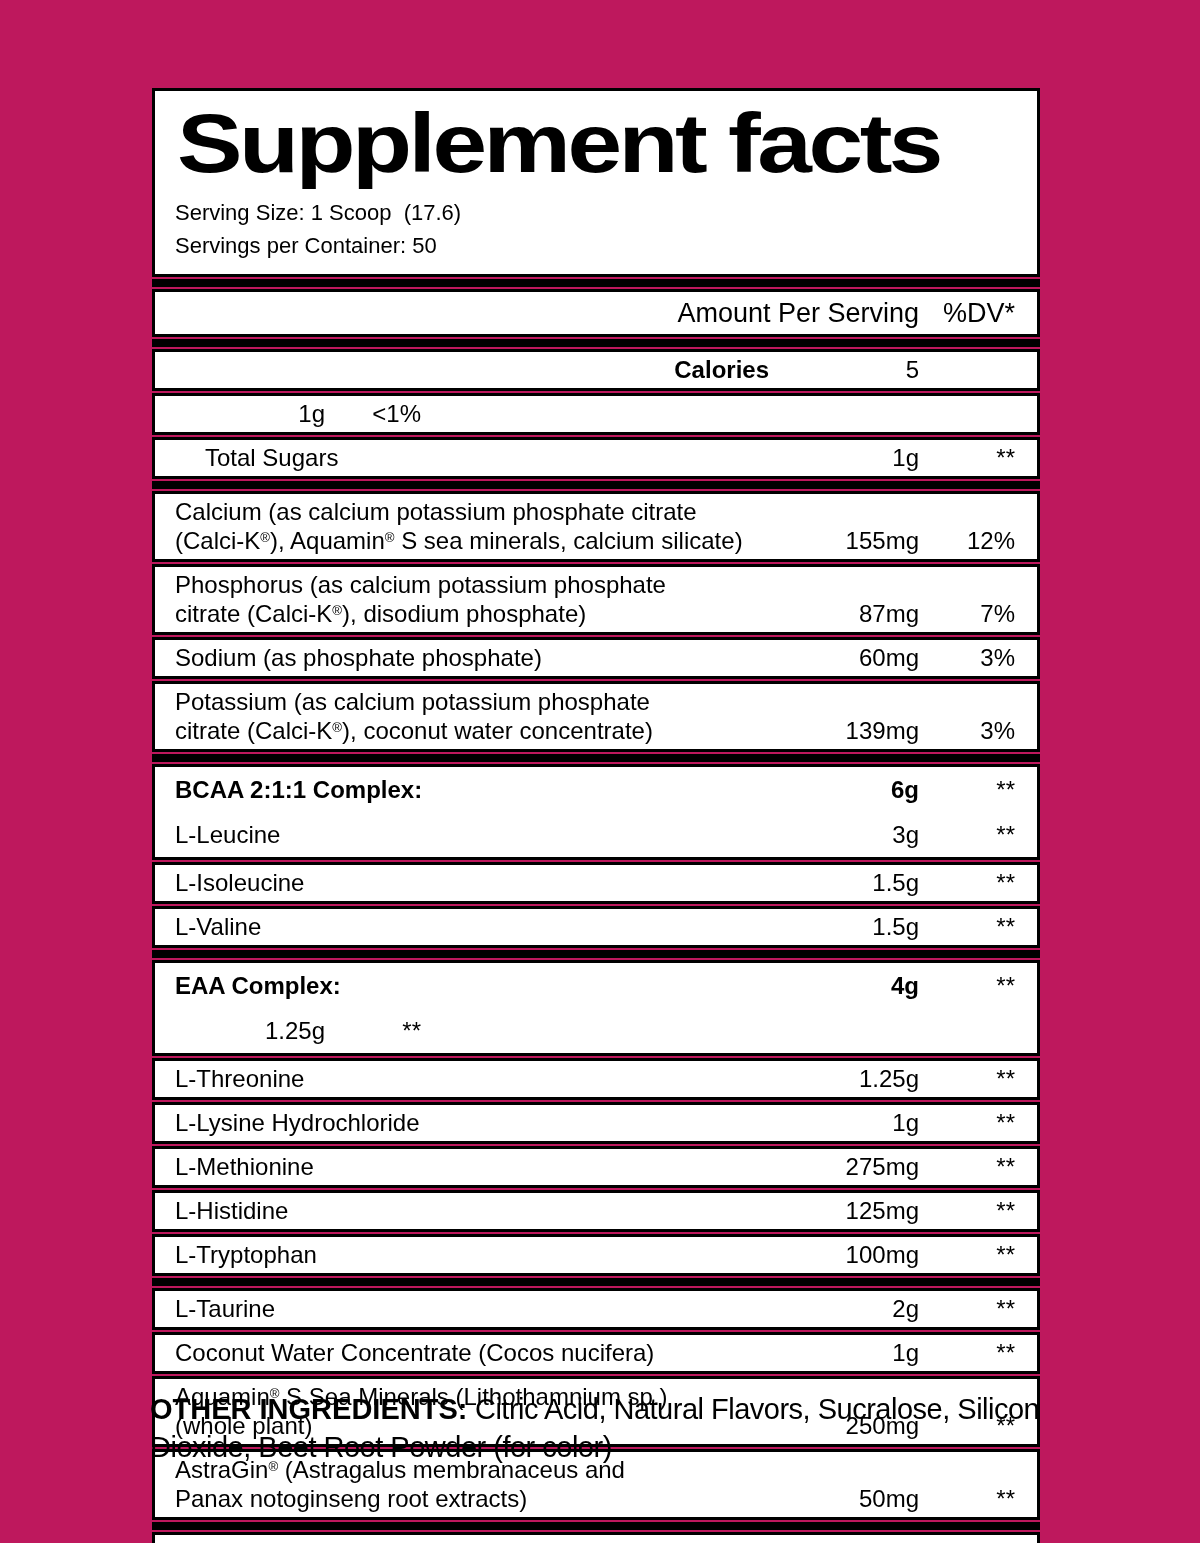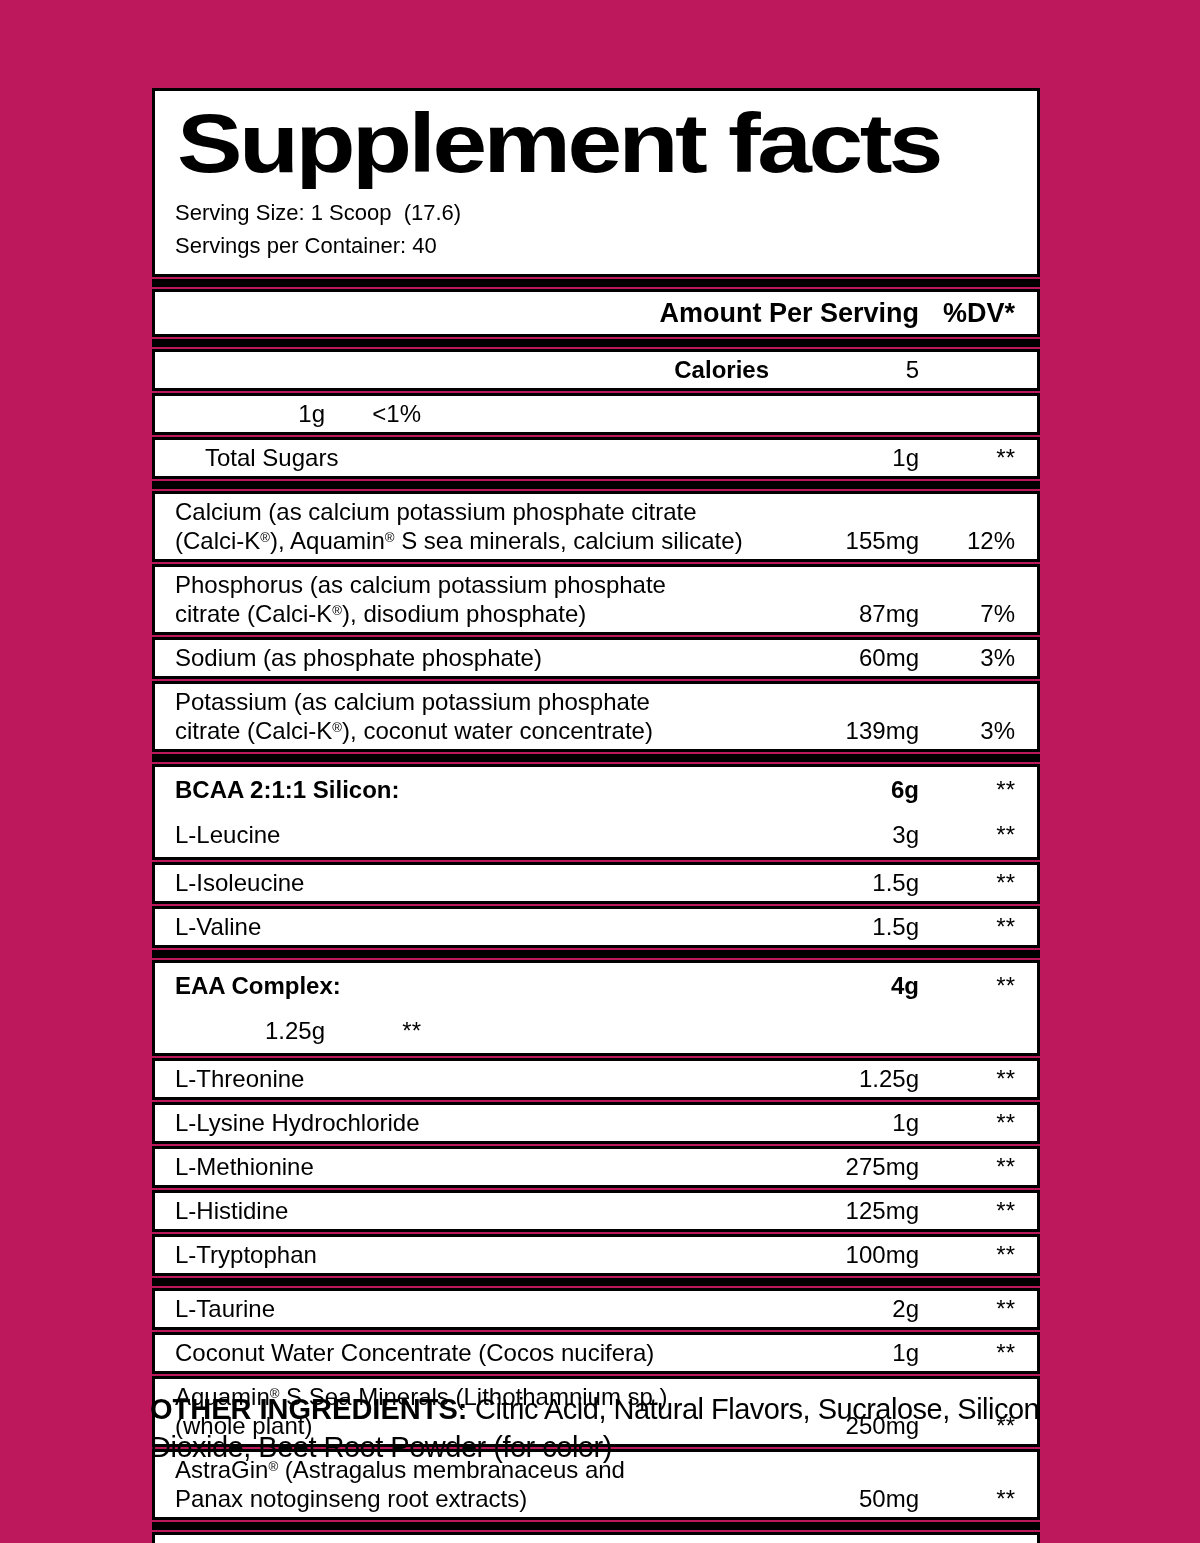--- a/index.html
+++ b/index.html
@@ -47,21 +47,21 @@
   }
   .serving-line {
     font-size: 22px;
     line-height: 33px;
     white-space: pre-wrap;
   }
   
   .header-row {
     display: flex;
     padding: 6px 22px 6px 20px;
-    font-weight: bold;
+    font-weight: normal;
     font-size: 27px;
     line-height: 30px;
   }
   .header-spacer { flex: 1; }
   .amount-h { text-align: right; }
   .dv-h { width: 96px; text-align: right; }
   
   .row {
     display: flex;
     align-items: flex-end;
@@ -99,21 +99,21 @@
 </style>
 </head>
 <body>
 
 <div class="page">
   <div class="label">
 
     <section class="box title-box">
       <h1 class="panel-title">Supplement facts</h1>
       <p class="serving-line">Serving Size: 1 Scoop  (17.6)</p>
-      <p class="serving-line">Servings per Container: 40</p>
+      <p class="serving-line">Servings per Container: 50</p>
     </section>
 
     <div class="bar"></div>
 
     <section class="box">
       <div class="header-row">
         <span class="header-spacer"></span>
         <span class="amount-h">Amount Per Serving</span>
         <span class="dv-h">%DV*</span>
       </div>
@@ -178,21 +178,21 @@
           <span class="cell-dv">3%</span>
         </div>
       </div>
     </section>
 
     <div class="bar"></div>
 
     <section>
       <div class="box complex-box">
         <div class="row head-row">
-          <span class="cell-name">BCAA 2:1:1 Silicon:</span>
+          <span class="cell-name">BCAA 2:1:1 Complex:</span>
           <span class="cell-amount">6g</span>
           <span class="cell-dv">**</span>
         </div>
         <div class="row">
           <span class="cell-name">L-Leucine</span>
           <span class="cell-amount">3g</span>
           <span class="cell-dv">**</span>
         </div>
       </div>
       <div class="box">

